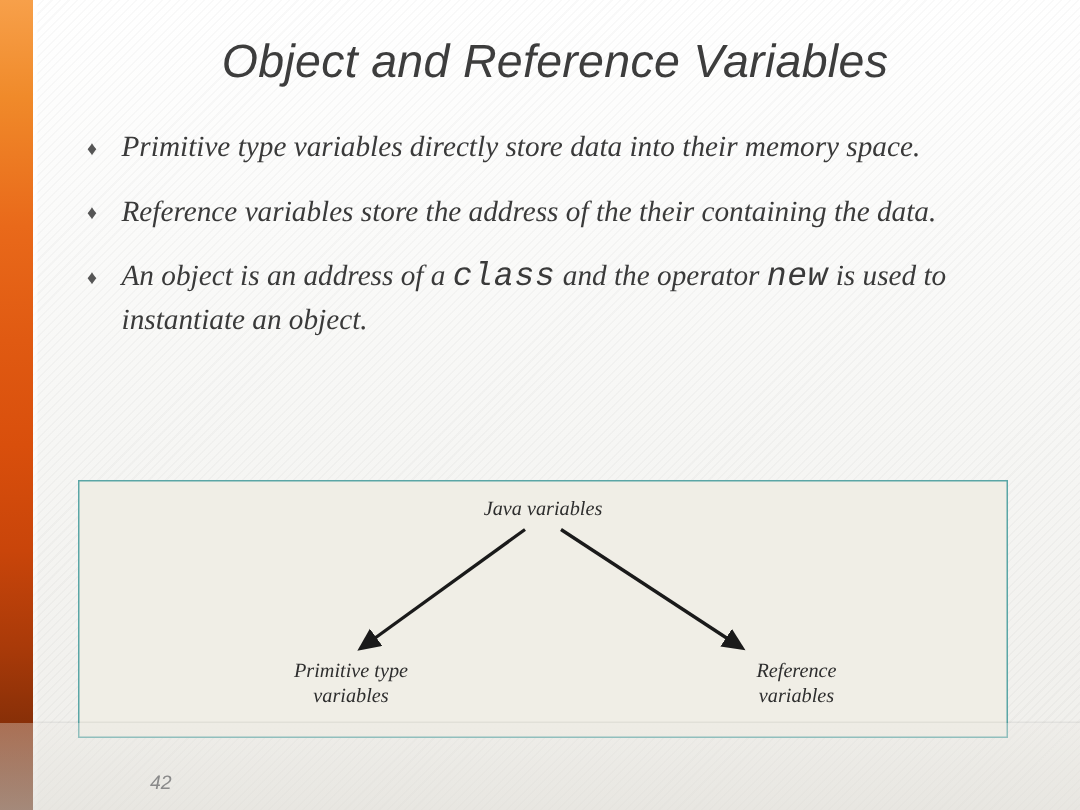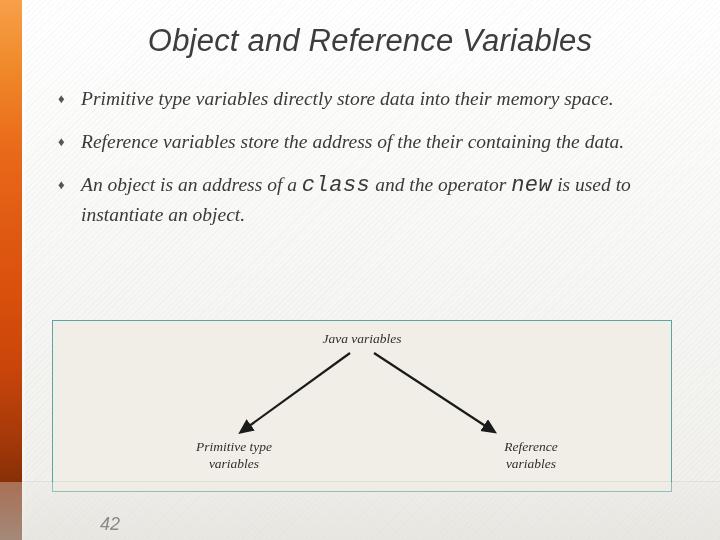--- a/index.html
+++ b/index.html
@@ -116,21 +116,21 @@
     left: 22px;
     top: 481px;
     width: 698px;
     height: 1px;
     background: rgba(0,0,0,0.06);
   }
   .page-number {
     position: absolute;
     left: 100px;
     top: 514px;
-    font-size: 18px;
+    font-size: 13px;
     color: #8a8a8a;
     font-family: "Liberation Sans", sans-serif;
   }
   .bottom-shade {
     position: absolute;
     left: 0;
     top: 482px;
     width: 720px;
     height: 58px;
     background: linear-gradient(180deg, rgba(235,233,228,0.35), rgba(226,224,218,0.55));

